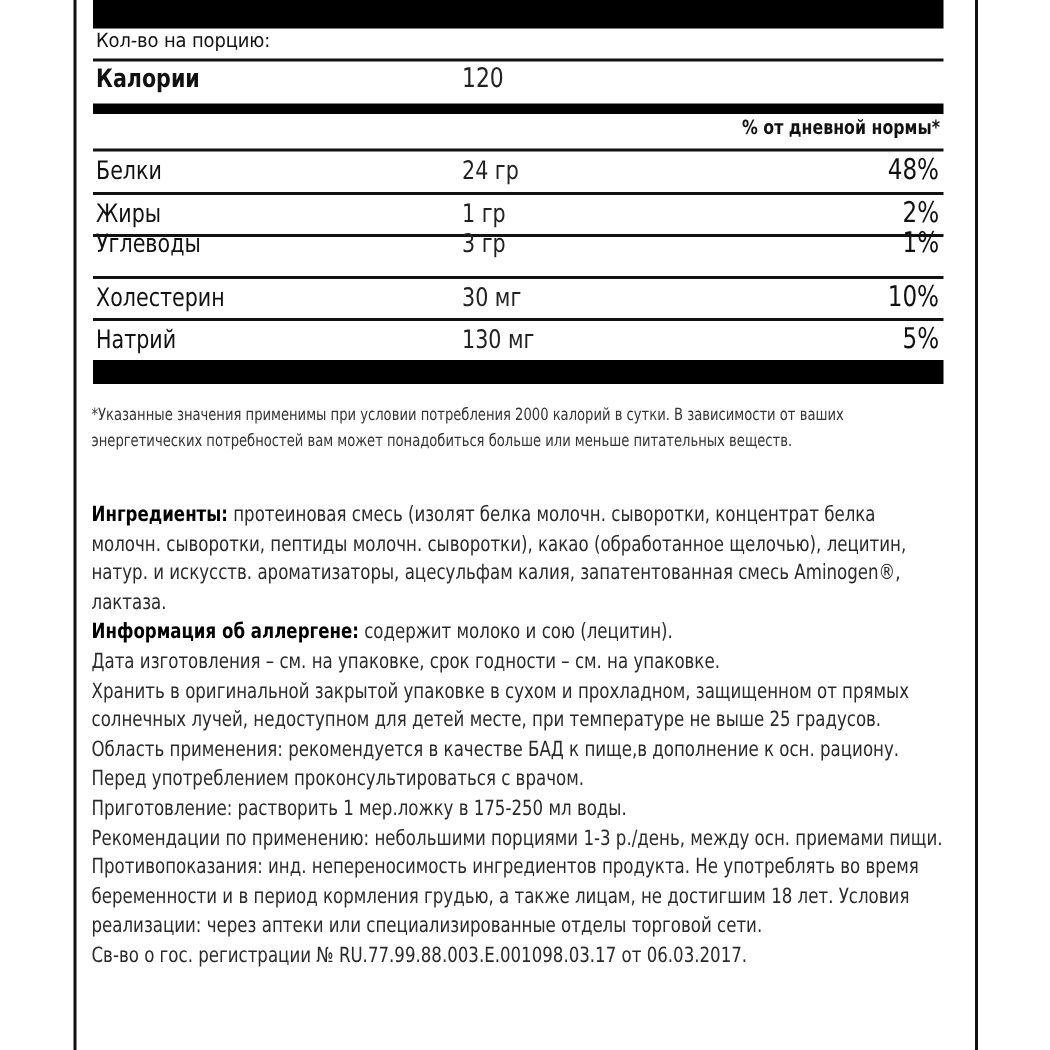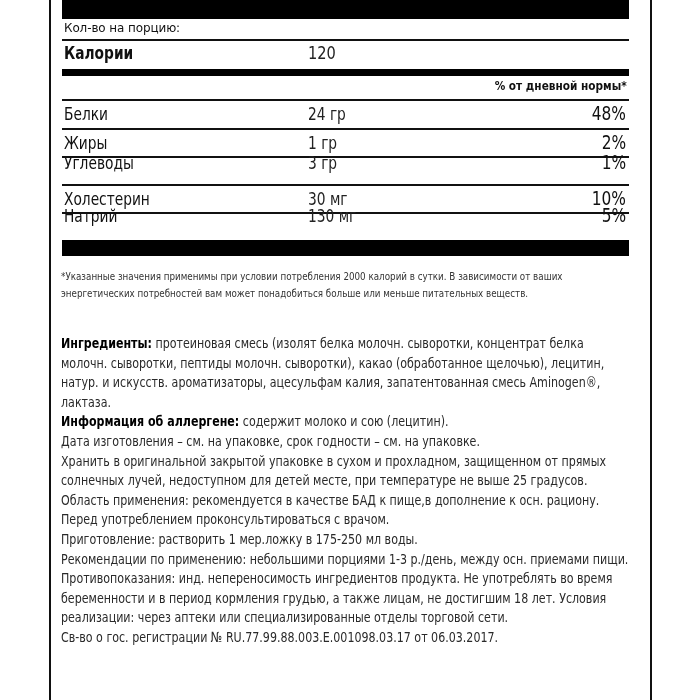--- a/index.html
+++ b/index.html
@@ -118,21 +118,21 @@
     </div>
     <div class="rule-thin" style="top:184px"></div>
 
     <div class="row" style="top:185px">
       <span class="n">Холестерин</span>
       <span class="v">30 мг</span>
       <span class="p">10%</span>
     </div>
     <div class="rule-thin" style="top:212px"></div>
 
-    <div class="row" style="top:202px">
+    <div class="row" style="top:213px">
       <span class="n">Натрий</span>
       <span class="v">130 мг</span>
       <span class="p">5%</span>
     </div>
 
     <div class="bar-bottom"></div>
   </div>
 
   <div class="footnote">*Указанные значения применимы при условии потребления 2000 калорий в сутки. В зависимости от ваших энергетических потребностей вам может понадобиться больше или меньше питательных веществ.</div>
 

